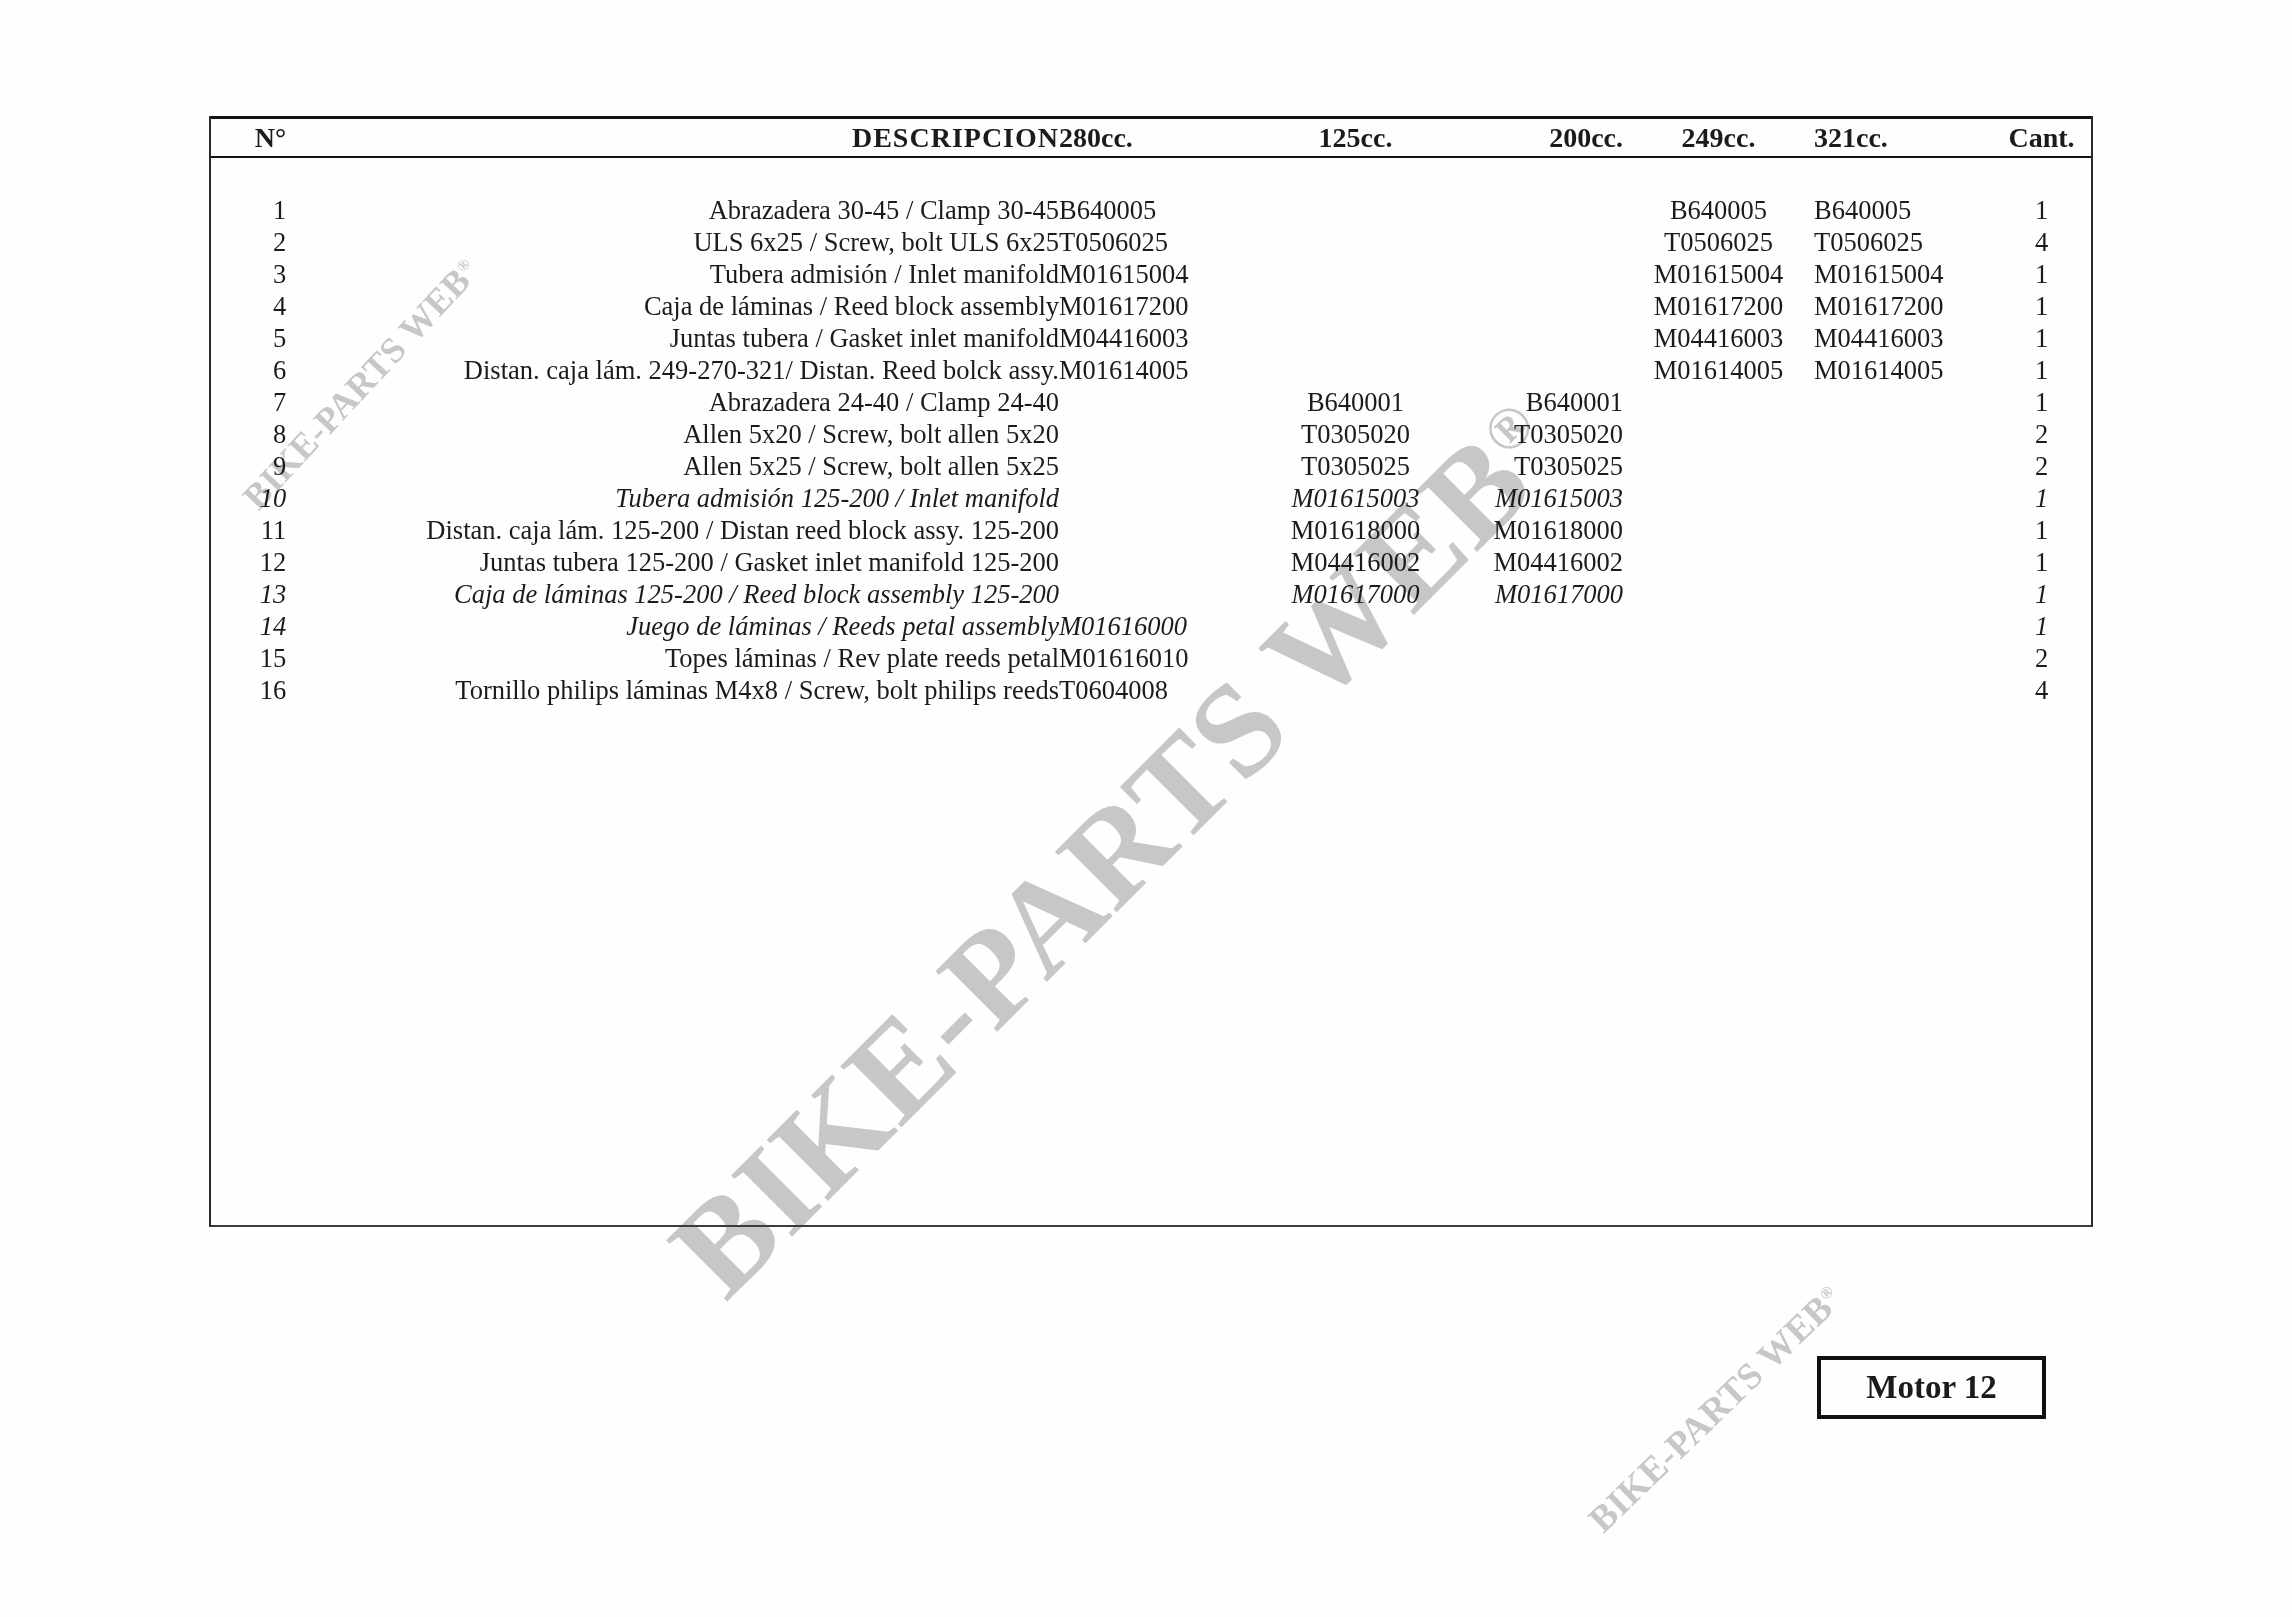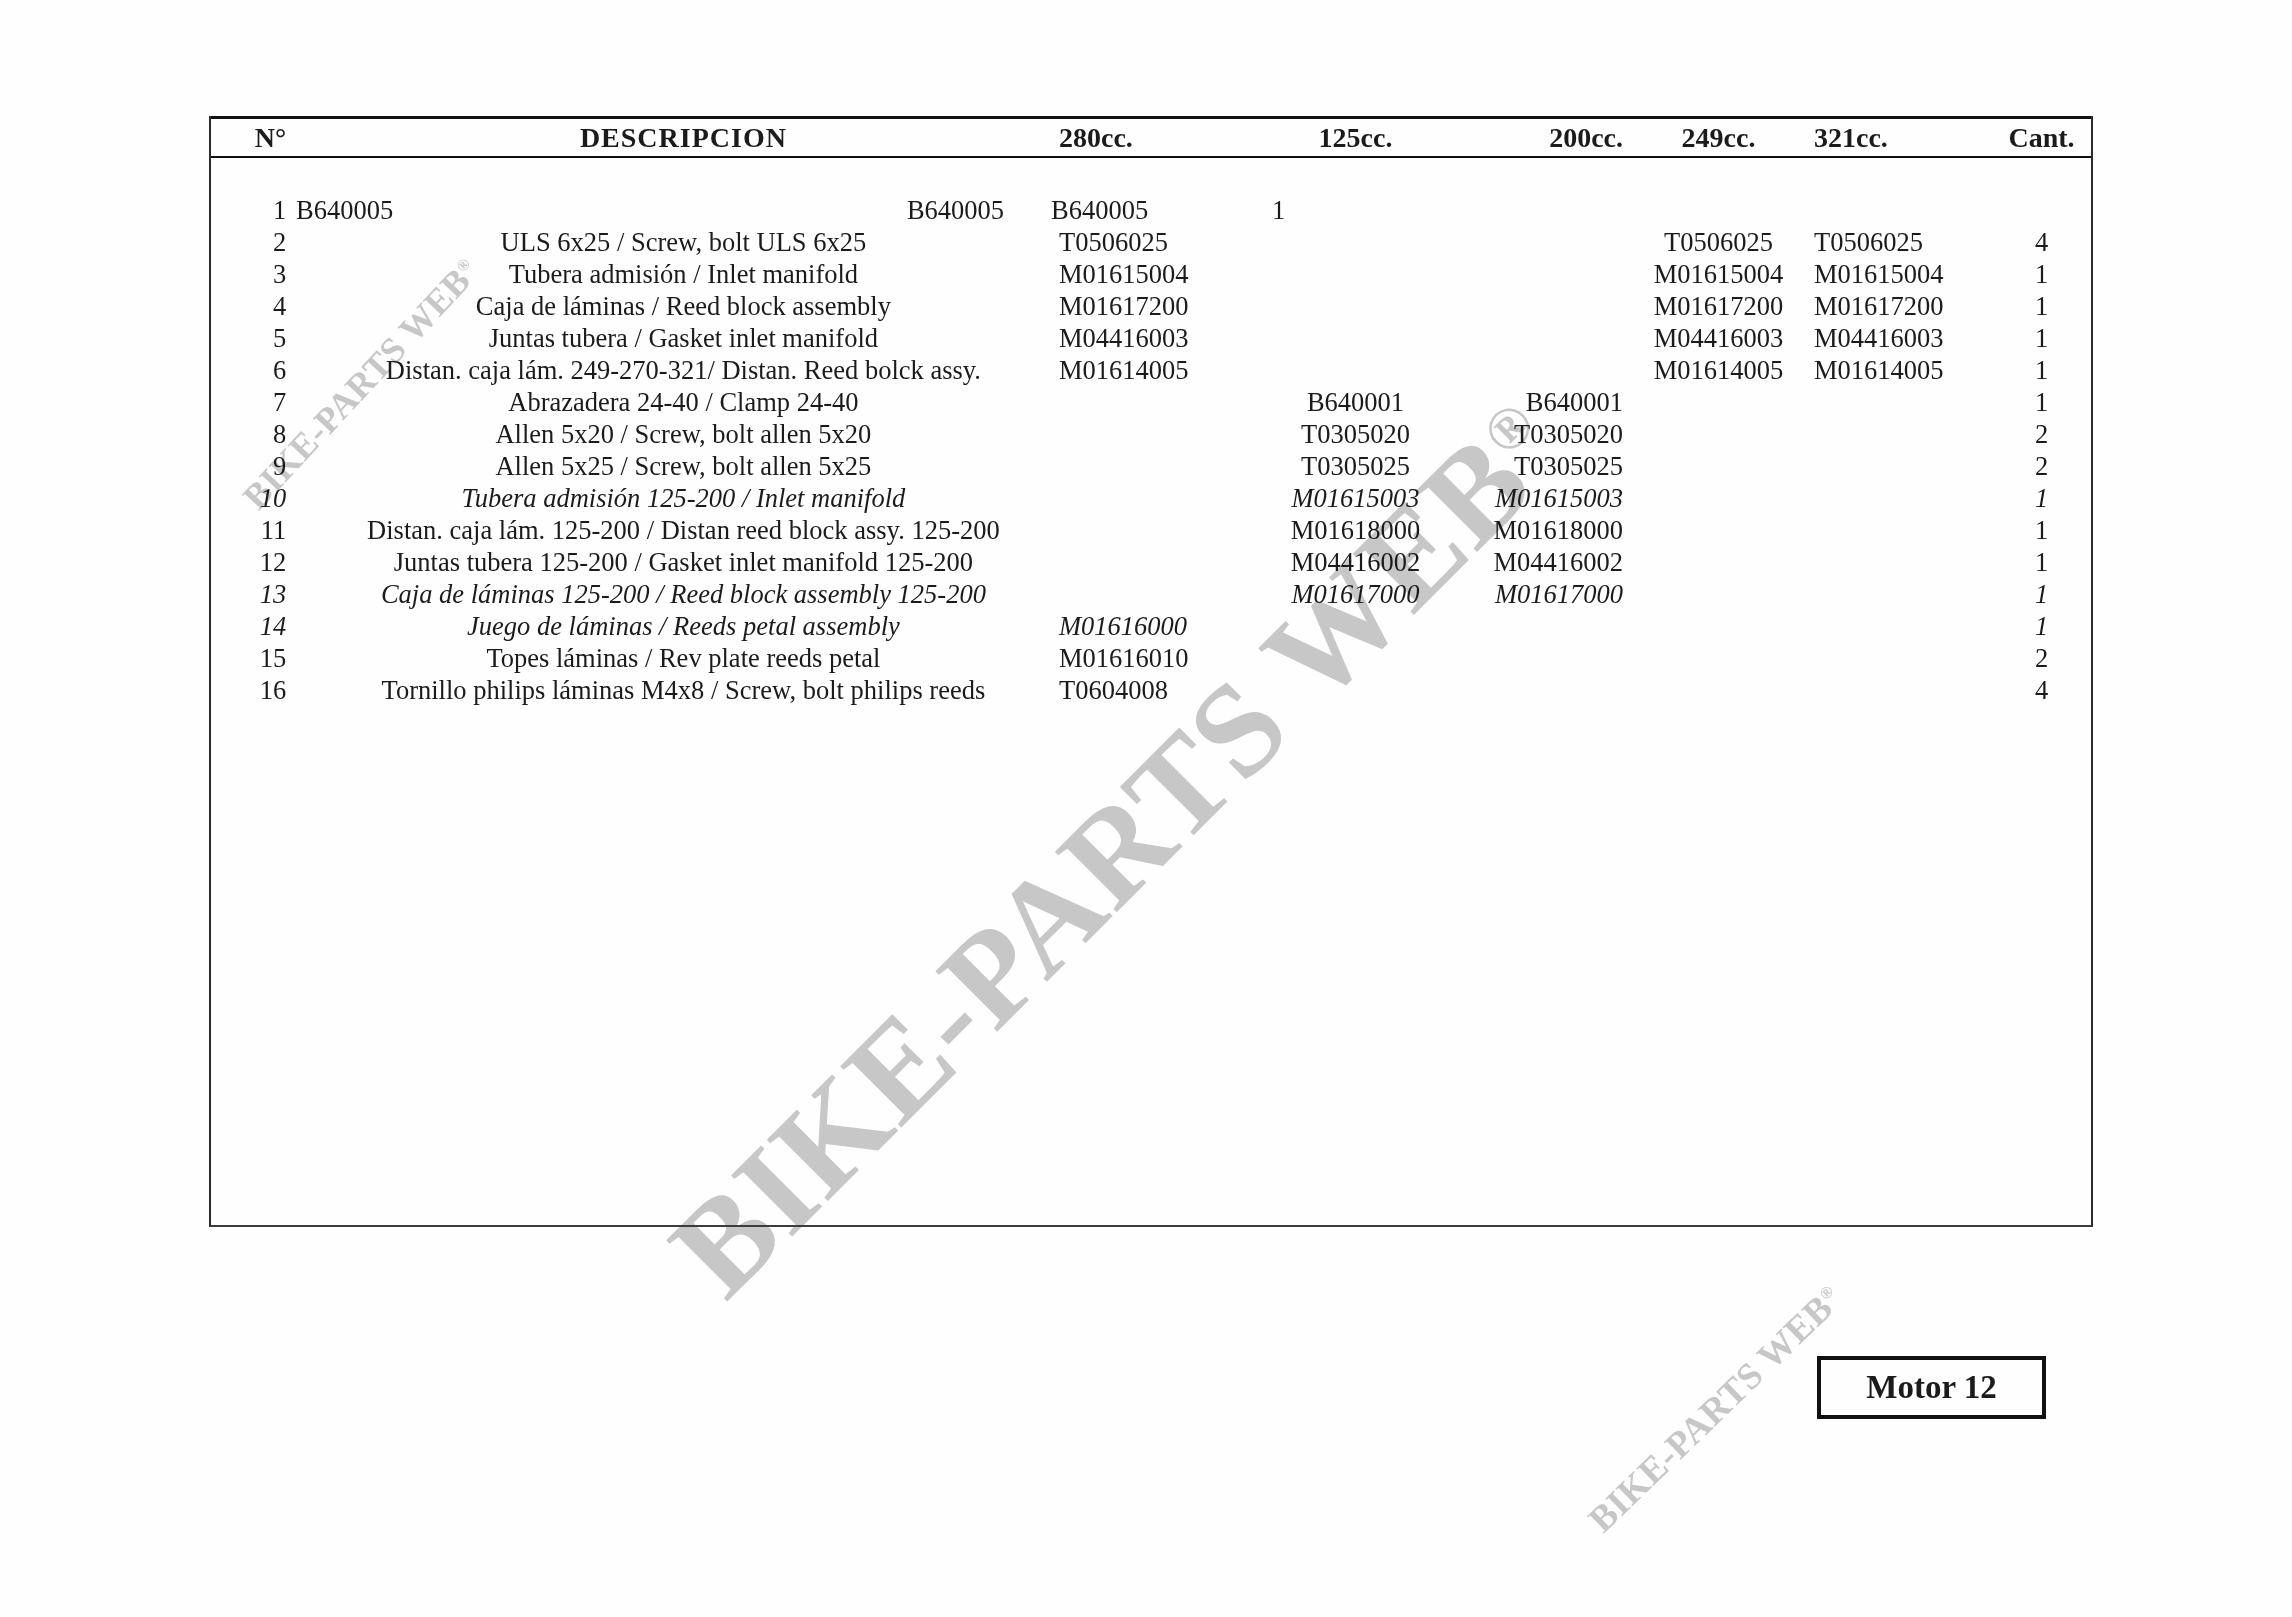--- a/index.html
+++ b/index.html
@@ -60,21 +60,21 @@
   }
   .rows{padding-top:36px;}
   .row{
     display:flex;
     align-items:center;
     height:32px;
     font-size:26.5px;
   }
   .cell{flex:0 0 auto;box-sizing:border-box;line-height:1;}
   .col-num {width:85px;text-align:right;padding-right:9.8px;}
-  .col-desc{width:763px;text-align:center;padding-left:11.8px;}
+  .col-desc{width:763px;text-align:right;padding-left:11.8px;}
   .col-280 {width:201px;text-align:left;}
   .col-125 {width:191px;text-align:center;}
   .col-200 {width:172px;text-align:right;}
   .col-249 {width:191px;text-align:center;}
   .col-321 {width:181px;text-align:left;}
   .col-cant{width:93px;text-align:center;}
   .thead .col-desc{letter-spacing:1px;}
   
   .motor-box{
     position:absolute;
@@ -106,20 +106,21 @@
       <div class="cell col-200">200cc.</div>
       <div class="cell col-249">249cc.</div>
       <div class="cell col-321">321cc.</div>
       <div class="cell col-cant">Cant.</div>
     </div>
 
     <div class="rows">
 
     <div class="row" style="display: flex;">
         <div class="cell col-num">1</div>
+        <div class="cell col-desc">Abrazadera 30-45 / Clamp 30-45</div>
         <div class="cell col-280">B640005</div>
         <div class="cell col-125"></div>
         <div class="cell col-200"></div>
         <div class="cell col-249">B640005</div>
         <div class="cell col-321">B640005</div>
         <div class="cell col-cant">1</div>
       </div>
         <div class="row" style="display: flex;">
         <div class="cell col-num">2</div>
         <div class="cell col-desc">ULS 6x25 / Screw, bolt ULS 6x25</div>

